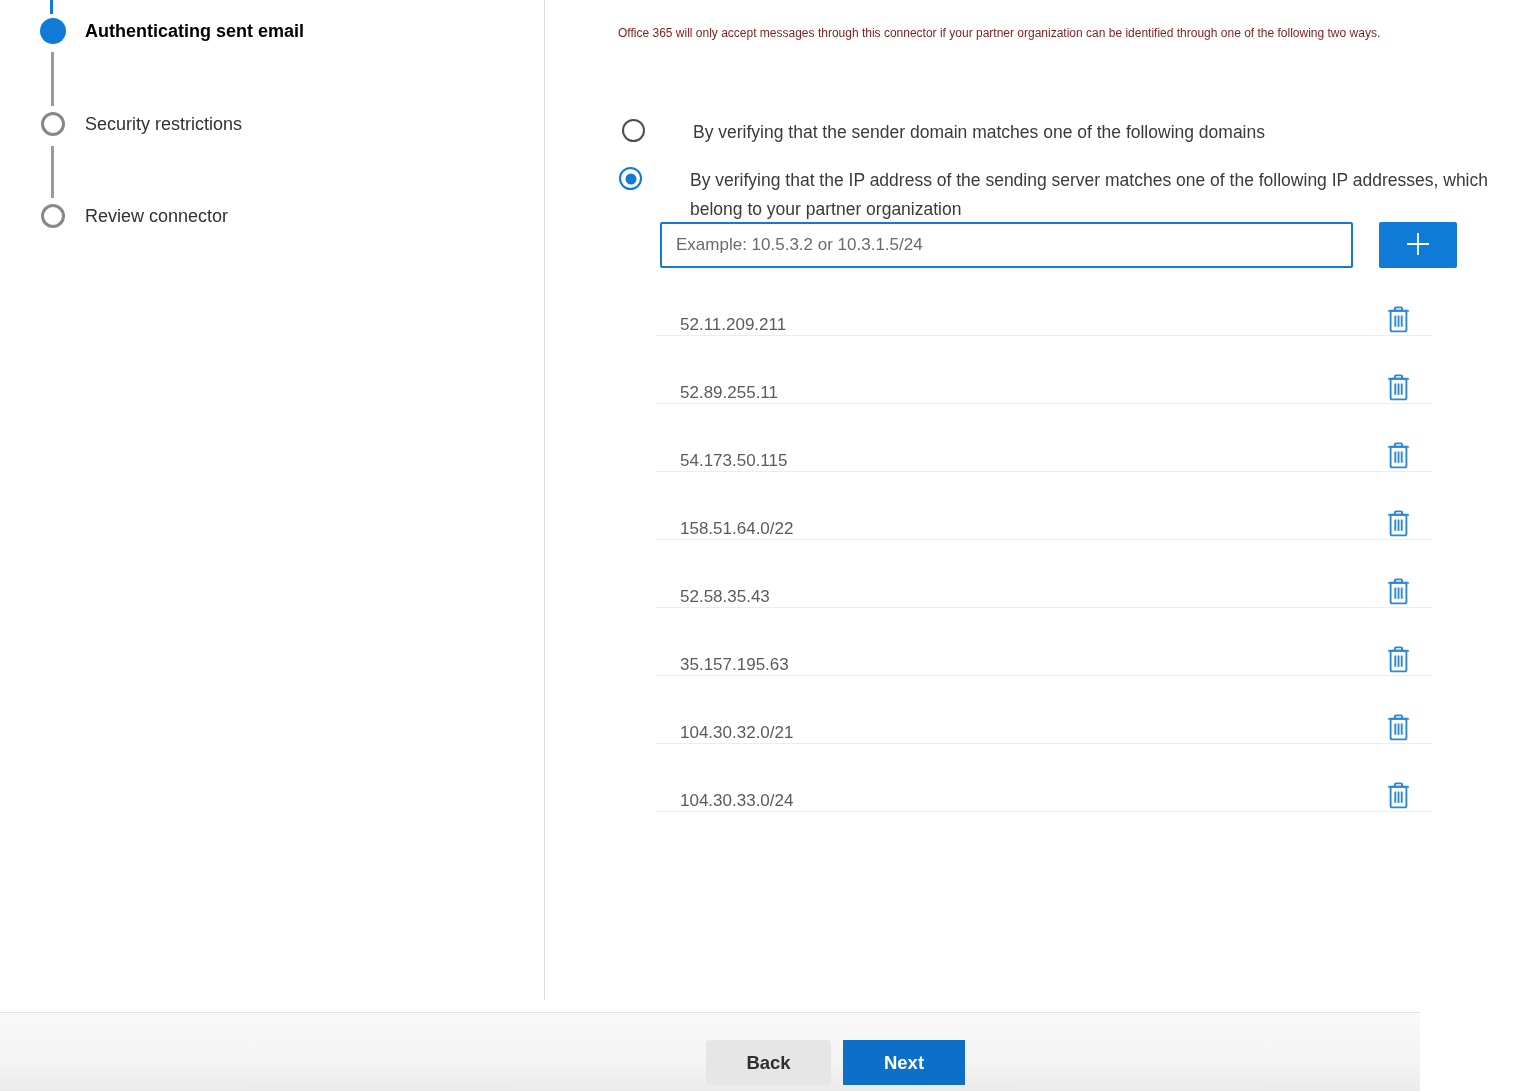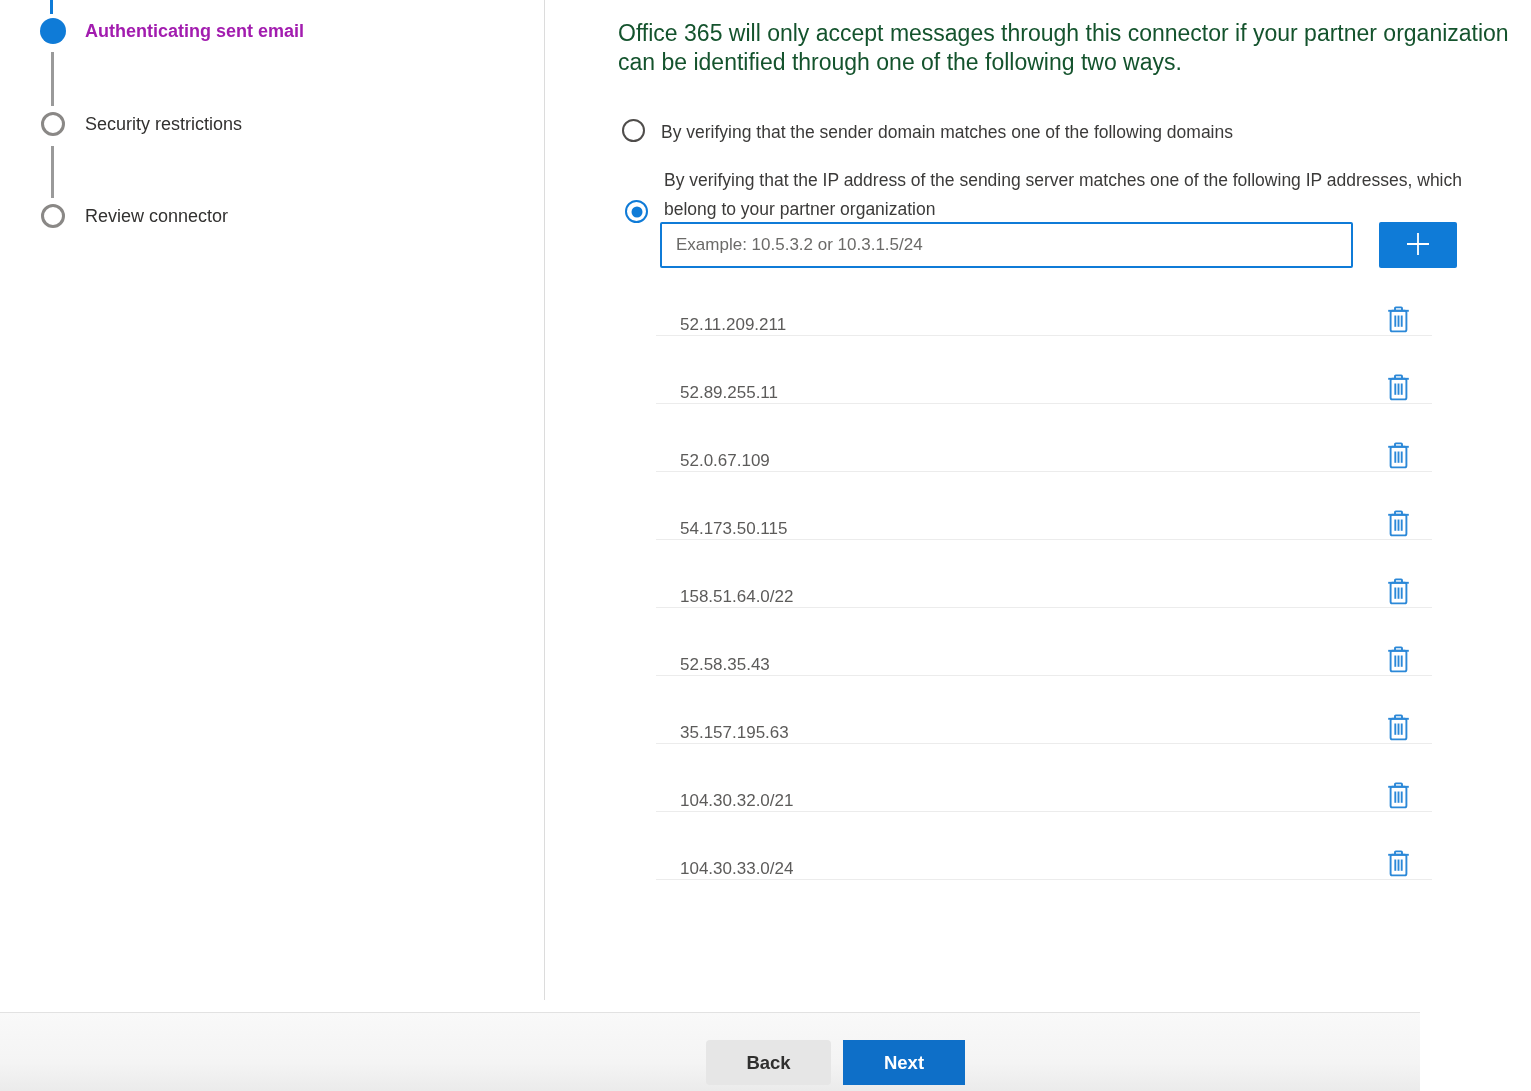--- a/index.html
+++ b/index.html
@@ -37,38 +37,38 @@
     position: absolute; left: 41px;
     width: 24px; height: 24px; border-radius: 50%;
     border: 3px solid #8a8886; background: #fff;
   }
   .step-circle.s2 { top: 112px; }
   .step-circle.s3 { top: 204px; }
   .step-label {
     position: absolute; left: 85px;
     font-size: 18px; color: #323130; white-space: nowrap;
   }
-  .step-label.l1 { top: 21px; font-weight: 700; color: #a21caf; }
+  .step-label.l1 { top: 21px; font-weight: 700; color: #000000; }
   .step-label.l2 { top: 114px; }
   .step-label.l3 { top: 206px; }
 
   
   .content {
     position: absolute; left: 617px; top: 0;
     width: 914px; height: 1000px;
     overflow: hidden; background: #fff;
   }
   .intro {
     position: absolute; left: 1px; top: 19px;
     width: 912px;
-    font-size: 23px; line-height: 28.5px; color: #14532d;
-  }
-  .option { position: absolute; display: flex; align-items: flex-start; }
+    font-size: 12px; line-height: 28.5px; color: #7f1d1d;
+  }
+  .option { position: absolute; display: flex; align-items: flex-start; gap: 32px; }
   .option.o1 { left: 5px; top: 118px; }
-  .option.o2 { left: 8px; top: 166px; align-items: flex-end; }
+  .option.o2 { left: 2px; top: 166px; }
   .radio {
     flex: 0 0 auto;
     width: 23px; height: 23px; border-radius: 50%;
     border: 2px solid #4f4d4b; background: #fff;
     margin-right: 16px; margin-top: 1px;
     position: relative; cursor: pointer;
   }
   .radio.selected { border-color: #0f7bd7; }
   .radio.selected::after {
     content: ""; position: absolute;
@@ -201,33 +201,20 @@
                 <path d="M8 4.6 V2.2 a0.8 0.8 0 0 1 0.8 -0.8 h5.4 a0.8 0.8 0 0 1 0.8 0.8 V4.6"></path>
                 <line x1="1.2" y1="4.8" x2="21.8" y2="4.8"></line>
                 <rect x="3.6" y="4.8" width="15.8" height="20.6" rx="1.6"></rect>
                 <line x1="8.3" y1="9.5" x2="8.3" y2="20.8"></line>
                 <line x1="11.5" y1="9.5" x2="11.5" y2="20.8"></line>
                 <line x1="14.7" y1="9.5" x2="14.7" y2="20.8"></line>
               </g>
             </svg></span></button>
       </li>
       <li class="ip-row">
-        <span class="ip-text">52.0.67.109</span>
-        <button class="trash-btn"><span><svg width="23" height="27" viewBox="0 0 23 27">
-              <g stroke="#2b88d8" stroke-width="1.9" fill="none">
-                <path d="M8 4.6 V2.2 a0.8 0.8 0 0 1 0.8 -0.8 h5.4 a0.8 0.8 0 0 1 0.8 0.8 V4.6"></path>
-                <line x1="1.2" y1="4.8" x2="21.8" y2="4.8"></line>
-                <rect x="3.6" y="4.8" width="15.8" height="20.6" rx="1.6"></rect>
-                <line x1="8.3" y1="9.5" x2="8.3" y2="20.8"></line>
-                <line x1="11.5" y1="9.5" x2="11.5" y2="20.8"></line>
-                <line x1="14.7" y1="9.5" x2="14.7" y2="20.8"></line>
-              </g>
-            </svg></span></button>
-      </li>
-      <li class="ip-row">
         <span class="ip-text">54.173.50.115</span>
         <button class="trash-btn"><span><svg width="23" height="27" viewBox="0 0 23 27">
               <g stroke="#2b88d8" stroke-width="1.9" fill="none">
                 <path d="M8 4.6 V2.2 a0.8 0.8 0 0 1 0.8 -0.8 h5.4 a0.8 0.8 0 0 1 0.8 0.8 V4.6"></path>
                 <line x1="1.2" y1="4.8" x2="21.8" y2="4.8"></line>
                 <rect x="3.6" y="4.8" width="15.8" height="20.6" rx="1.6"></rect>
                 <line x1="8.3" y1="9.5" x2="8.3" y2="20.8"></line>
                 <line x1="11.5" y1="9.5" x2="11.5" y2="20.8"></line>
                 <line x1="14.7" y1="9.5" x2="14.7" y2="20.8"></line>
               </g>

